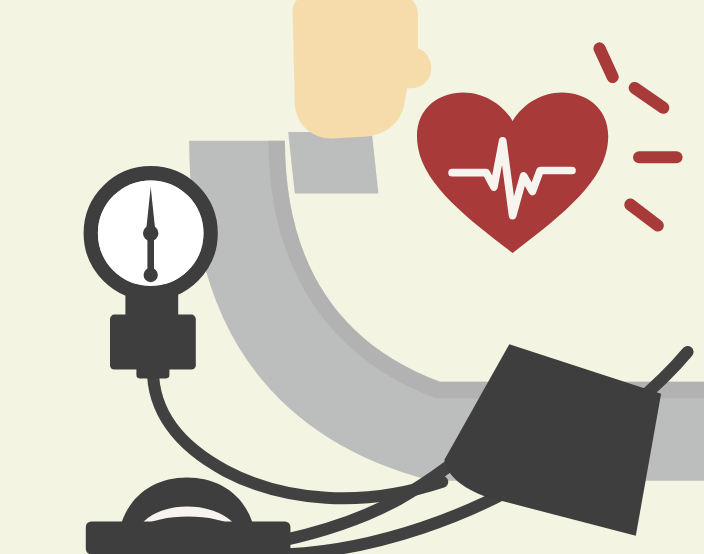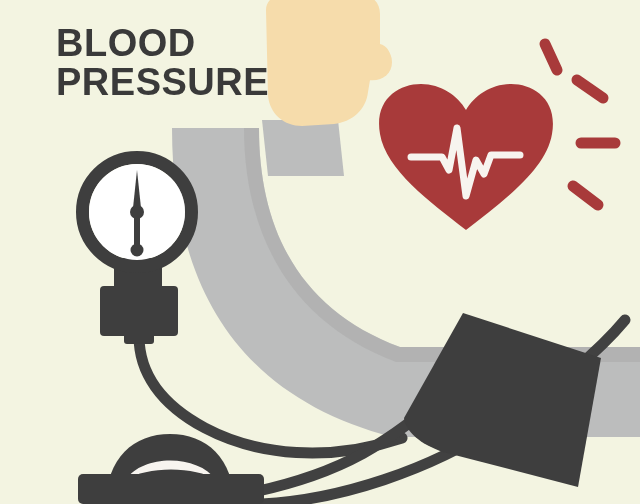--- a/index.html
+++ b/index.html
@@ -160,18 +160,14 @@
       <path d="M 106 504
                C 106 458, 134 434, 170 434
                C 206 434, 234 458, 234 504 Z" fill="#3e3e3e"></path>
       <path d="M 126 480 C 142 454, 198 454, 216 480
                C 196 466, 146 466, 126 480 Z" fill="#f7f4ef"></path>
       <rect x="78" y="474" width="186" height="30" rx="5" fill="#3e3e3e"></rect>
     </g>
 
   </svg>
 
-  <div class="title-block" style="color: rgb(58, 58, 58);">
-    <span class="title-line">BLOOD</span>
-    <span class="title-line">PRESSURE</span>
-  </div>
 
 </div>
 
 </body></html>

